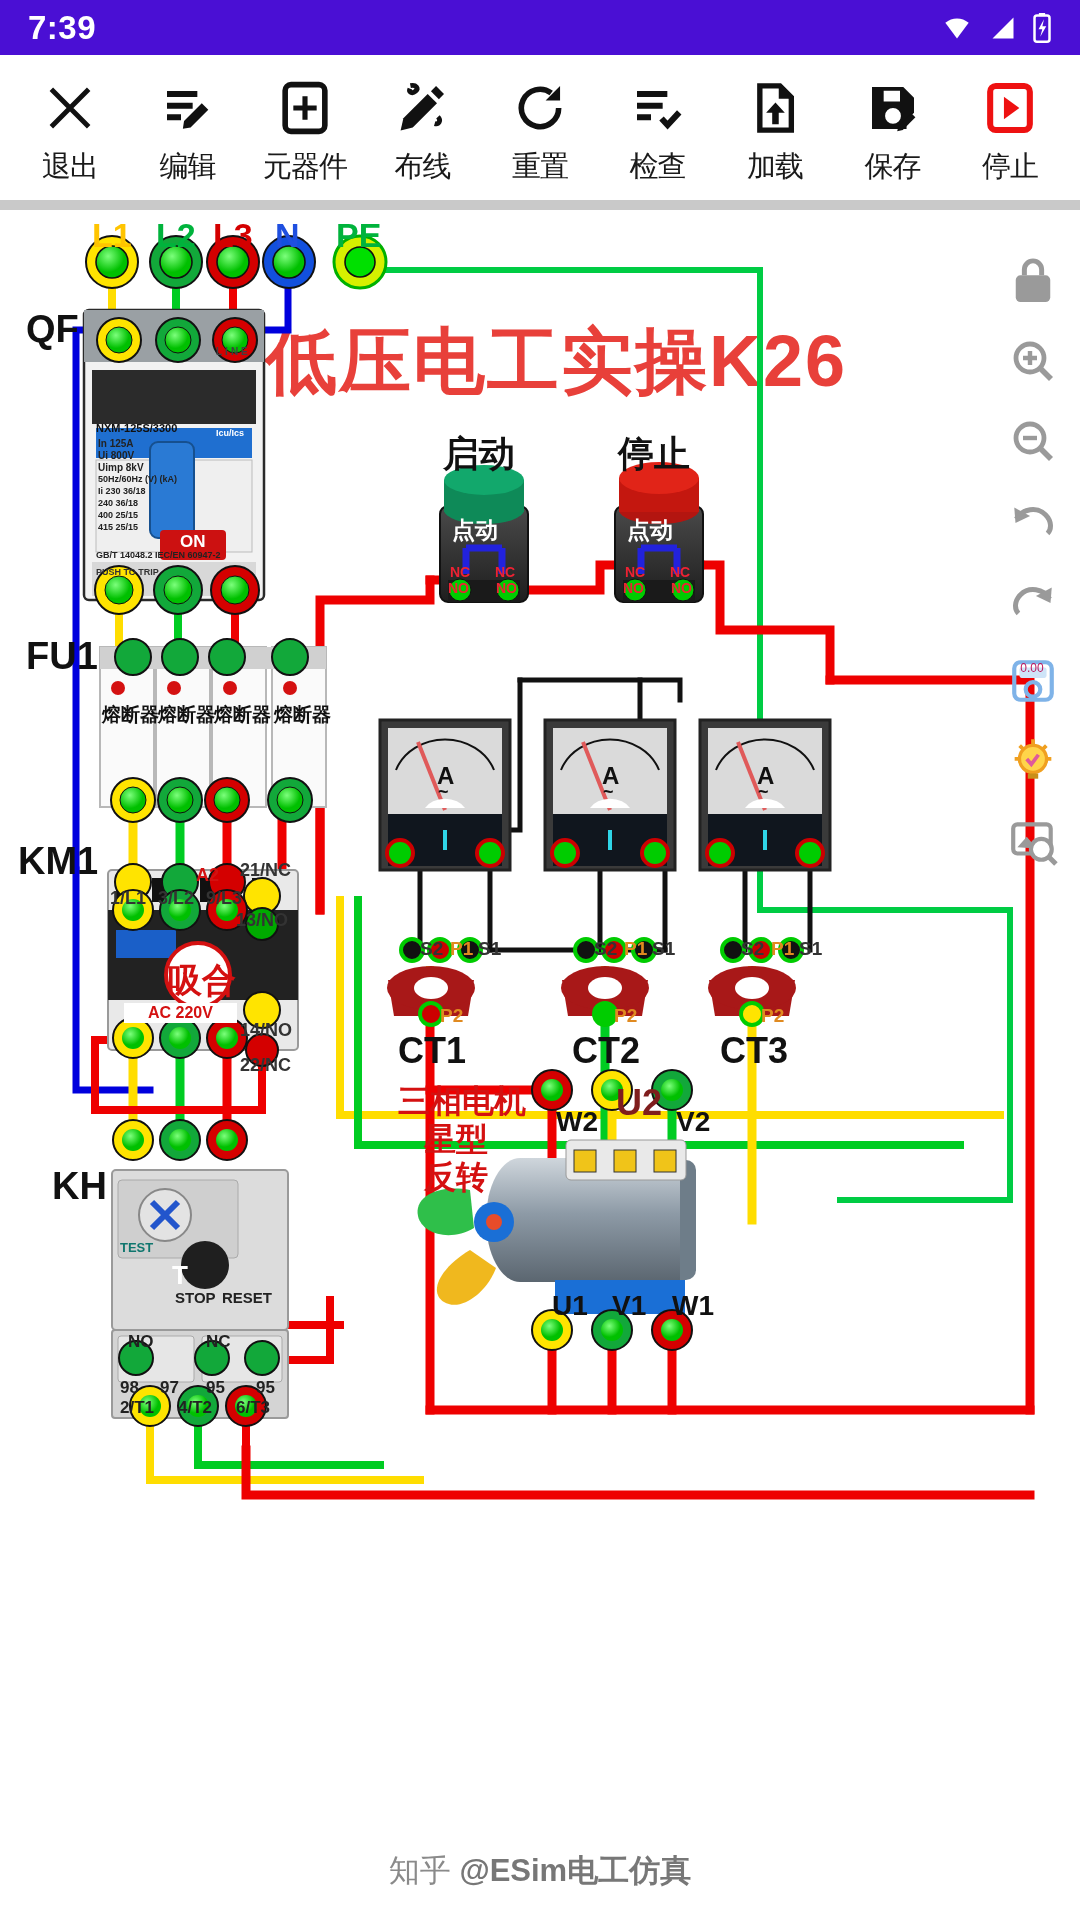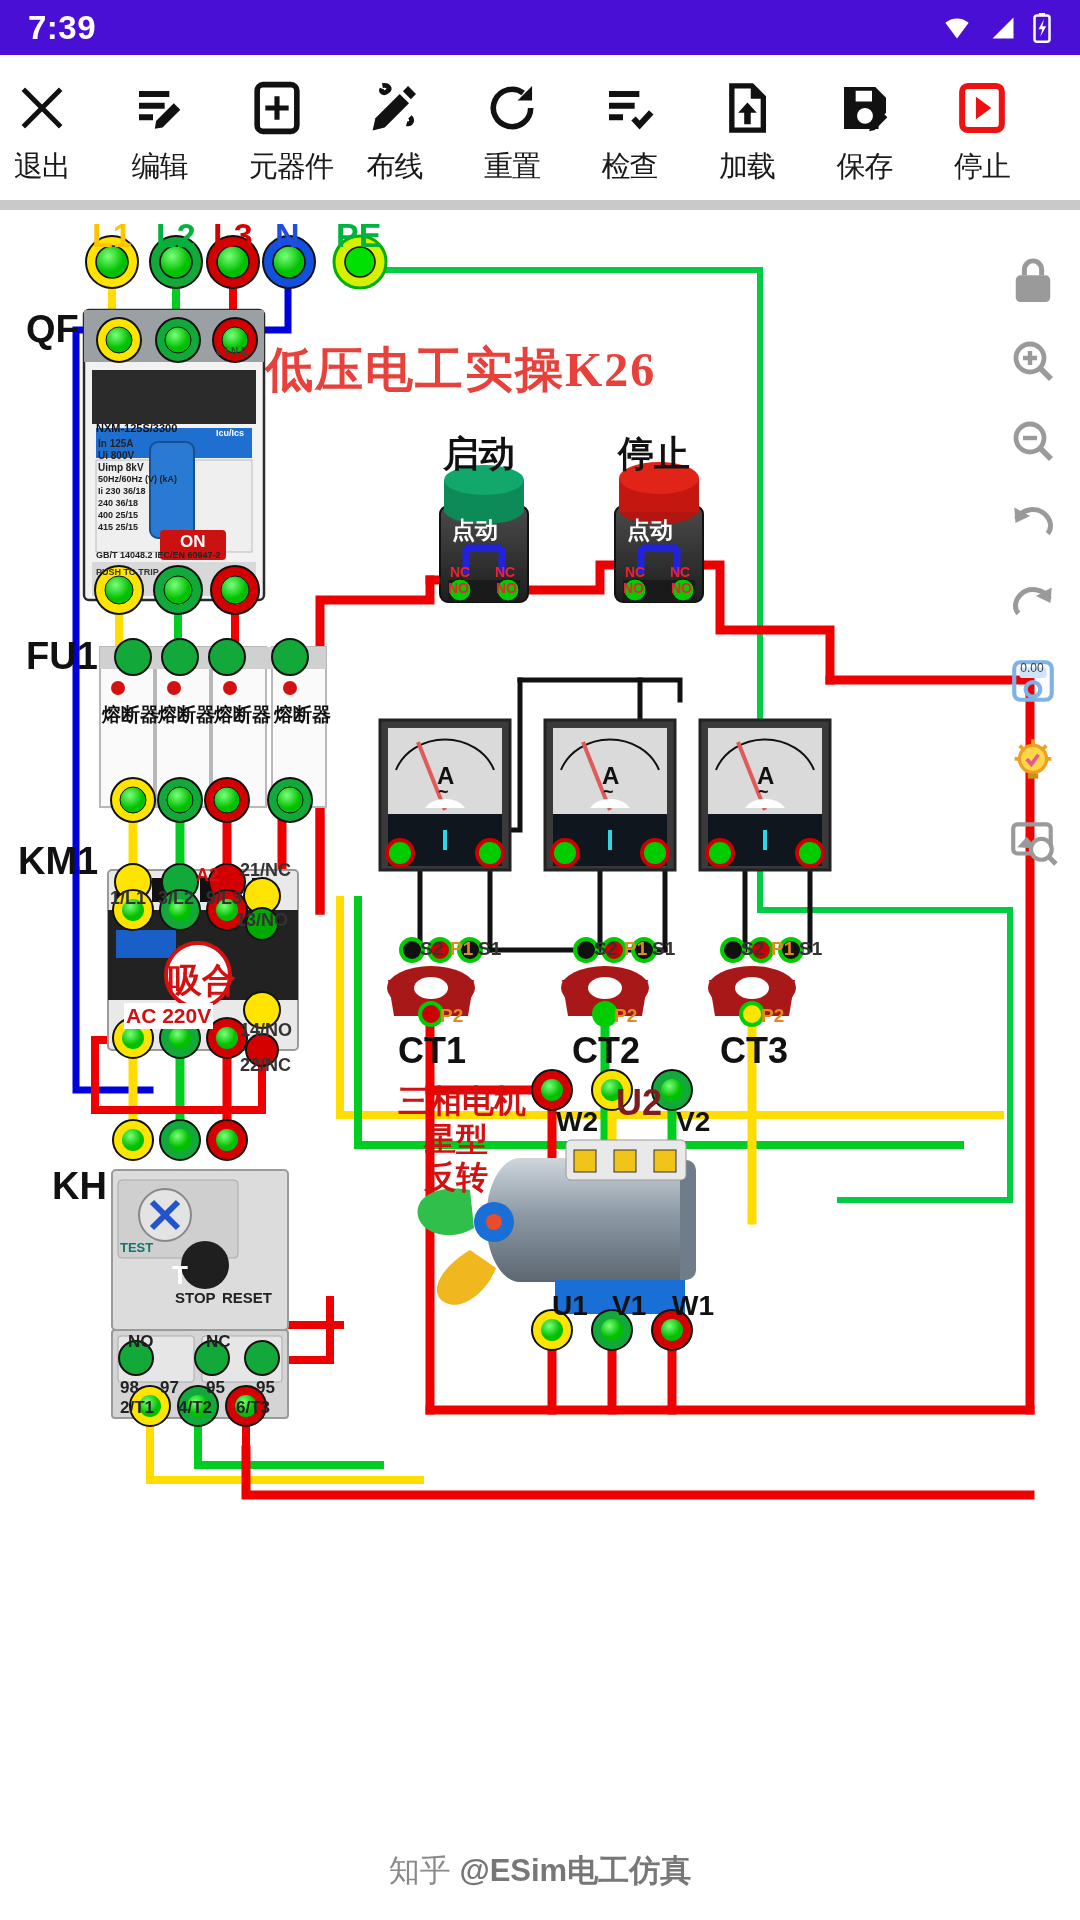--- a/index.html
+++ b/index.html
@@ -9,39 +9,39 @@
   
   #statusbar{position:absolute;top:0;left:0;width:1080px;height:55px;background:#4a0fd4;
     display:flex;align-items:center;padding:0 28px;color:#fff;}
   #clock{font-size:33px;font-weight:700;letter-spacing:.5px;}
   .sb-icons{margin-left:auto;display:flex;align-items:center;gap:14px;}
   .sb-icons svg{display:block;}
 
   
   #toolbar{position:absolute;top:55px;left:0;width:1080px;height:145px;background:#fff;
     display:flex;align-items:flex-start;justify-content:space-between;padding:22px 14px 0 14px;}
-  .tbtn{width:112px;display:flex;flex-direction:column;align-items:flex-start;gap:8px;}
+  .tbtn{width:112px;display:flex;flex-direction:column;align-items:center;gap:8px;}
   .tbtn .ic{height:62px;display:flex;align-items:center;justify-content:center;}
   .tbtn .lb{font-size:29px;color:#1a1a1a;letter-spacing:-1px;white-space:nowrap;}
   .tbtn.stop .lb{color:#1a1a1a;}
 
   
   #sep{position:absolute;top:200px;left:0;width:1080px;height:10px;background:#c9c9c9;}
   #canvas{position:absolute;top:210px;left:0;width:1080px;height:1710px;background:#fff;overflow:hidden;}
   svg#sch{position:absolute;top:0;left:0;width:1080px;height:1710px;}
 
   
   #rail{position:absolute;right:8px;top:40px;width:78px;display:flex;flex-direction:column;
     align-items:center;gap:18px;z-index:40;}
   .rbtn{width:62px;height:62px;display:flex;align-items:center;justify-content:center;}
 
   
   .lbl{position:absolute;font-weight:700;white-space:nowrap;}
-  #bigtitle{position:absolute;left:265px;top:128px;font-size:48px;font-weight:700;color:#e8403a;
-    letter-spacing:2px;white-space:nowrap;font-family:Liberation Serif, serif;}
+  #bigtitle{position:absolute;left:265px;top:104px;font-size:72px;font-weight:700;color:#e8403a;
+    letter-spacing:2px;white-space:nowrap;}
   #watermark{position:absolute;left:0;bottom:28px;width:1080px;text-align:center;
     font-size:31px;color:#8a8a8a;}
   #watermark b{font-weight:700;color:#777;}
 </style>
 </head>
 <body>
 
 <div id="statusbar">
   <div id="clock">7:39</div>
   <div class="sb-icons">
@@ -555,21 +555,21 @@
   <div class="lbl" style="left:450px;top:354px;font-size:14px;color:#e23">NC</div>
   <div class="lbl" style="left:495px;top:354px;font-size:14px;color:#e23">NC</div>
   <div class="lbl" style="left:448px;top:370px;font-size:14px;color:#e23">NO</div>
   <div class="lbl" style="left:496px;top:370px;font-size:14px;color:#e23">NO</div>
   <div class="lbl" style="left:625px;top:354px;font-size:14px;color:#e23">NC</div>
   <div class="lbl" style="left:670px;top:354px;font-size:14px;color:#e23">NC</div>
   <div class="lbl" style="left:623px;top:370px;font-size:14px;color:#e23">NO</div>
   <div class="lbl" style="left:671px;top:370px;font-size:14px;color:#e23">NO</div>
 
   <div class="lbl" style="left:168px;top:748px;font-size:34px;color:#d41111">吸合</div>
-  <div class="lbl" style="left:124px;top:793px;font-size:21px;color:#d41111;background:#fff;padding:1px 2px">AC 220V</div>
+  <div class="lbl" style="left:124px;top:793px;font-size:16px;color:#d41111;background:#fff;padding:1px 24px">AC 220V</div>
   <div class="lbl" style="left:110px;top:678px;font-size:18px;color:#333">1/L1</div>
   <div class="lbl" style="left:158px;top:678px;font-size:18px;color:#333">3/L2</div>
   <div class="lbl" style="left:206px;top:678px;font-size:18px;color:#333">9/L3</div>
   <div class="lbl" style="left:240px;top:650px;font-size:18px;color:#333">21/NC</div>
   <div class="lbl" style="left:236px;top:700px;font-size:18px;color:#333">13/NO</div>
   <div class="lbl" style="left:196px;top:655px;font-size:18px;color:#d41111">A2</div>
   <div class="lbl" style="left:240px;top:810px;font-size:18px;color:#333">14/NO</div>
   <div class="lbl" style="left:240px;top:845px;font-size:18px;color:#333">22/NC</div>
 
   <div class="lbl" style="left:120px;top:1030px;font-size:13px;color:#0f766e">TEST</div>
@@ -652,21 +652,21 @@
         <path d="M20 11c-3-5-10-6-14-2-3 3-3 7-1 9" fill="none" stroke="#9a9a9a" stroke-width="2.4"></path>
         <path d="M21 5.5 20.4 13l-7-3.4z" fill="#9a9a9a"></path>
       </svg>
     </div>
     <div class="rbtn">
       <svg width="50" height="50" viewBox="0 0 24 24">
         <rect x="3" y="3" width="18" height="18" rx="3" fill="none" stroke="#7fb3e8" stroke-width="2"></rect>
         <rect x="5.5" y="5.5" width="13" height="5" rx="1" fill="#cfe4f8"></rect>
         <circle cx="12" cy="16" r="3.5" fill="none" stroke="#7fb3e8" stroke-width="2"></circle>
       </svg>
-      <span style="position:absolute;margin-top:-26px;margin-left:-2px;font-size:12px;color:#404040">0.00</span>
+      <span style="position:absolute;margin-top:-26px;margin-left:-2px;font-size:12px;color:#be185d">0.00</span>
     </div>
     <div class="rbtn">
       <svg width="50" height="50" viewBox="0 0 24 24">
         <circle cx="12" cy="11" r="6.5" fill="#ffd54a" stroke="#f0a020" stroke-width="1.6"></circle>
         <path d="M9.5 18h5v2.5h-5z" fill="#c98f1a"></path>
         <path d="M12 1.5v2.4M3.2 11h2.4M18.4 11h2.4M5.6 4.6l1.7 1.7M18.4 4.6l-1.7 1.7" stroke="#f0a020" stroke-width="1.8"></path>
         <path d="M9 11l2.2 2.6 3.4-4.6" fill="none" stroke="#e05a9a" stroke-width="1.8"></path>
       </svg>
     </div>
     <div class="rbtn">

